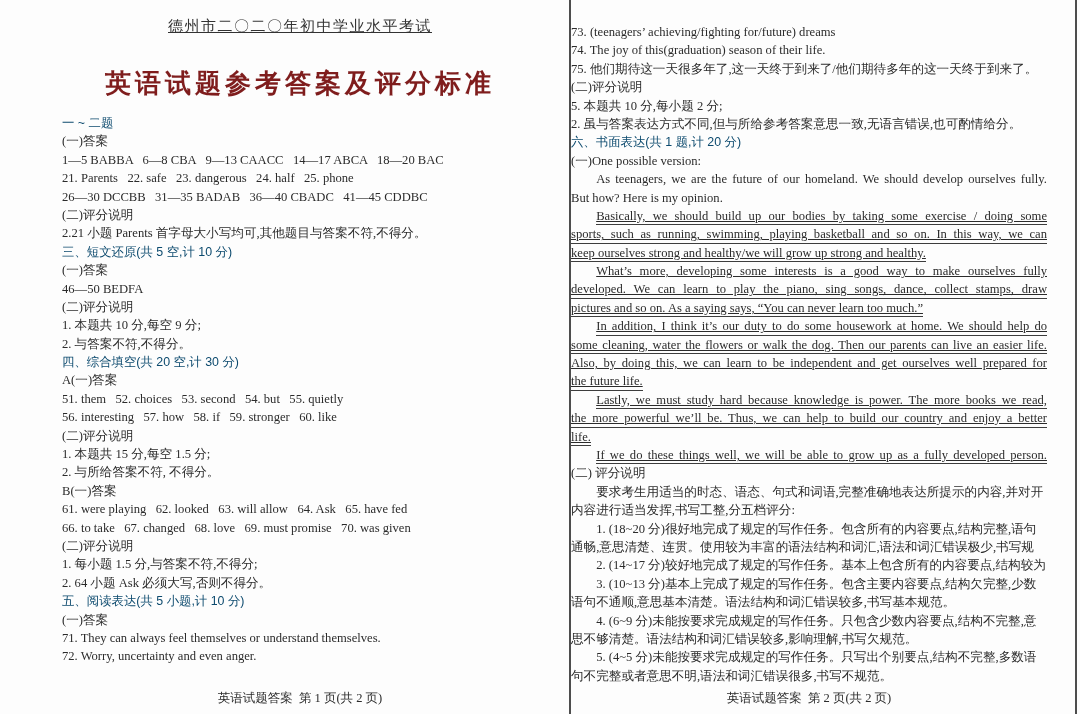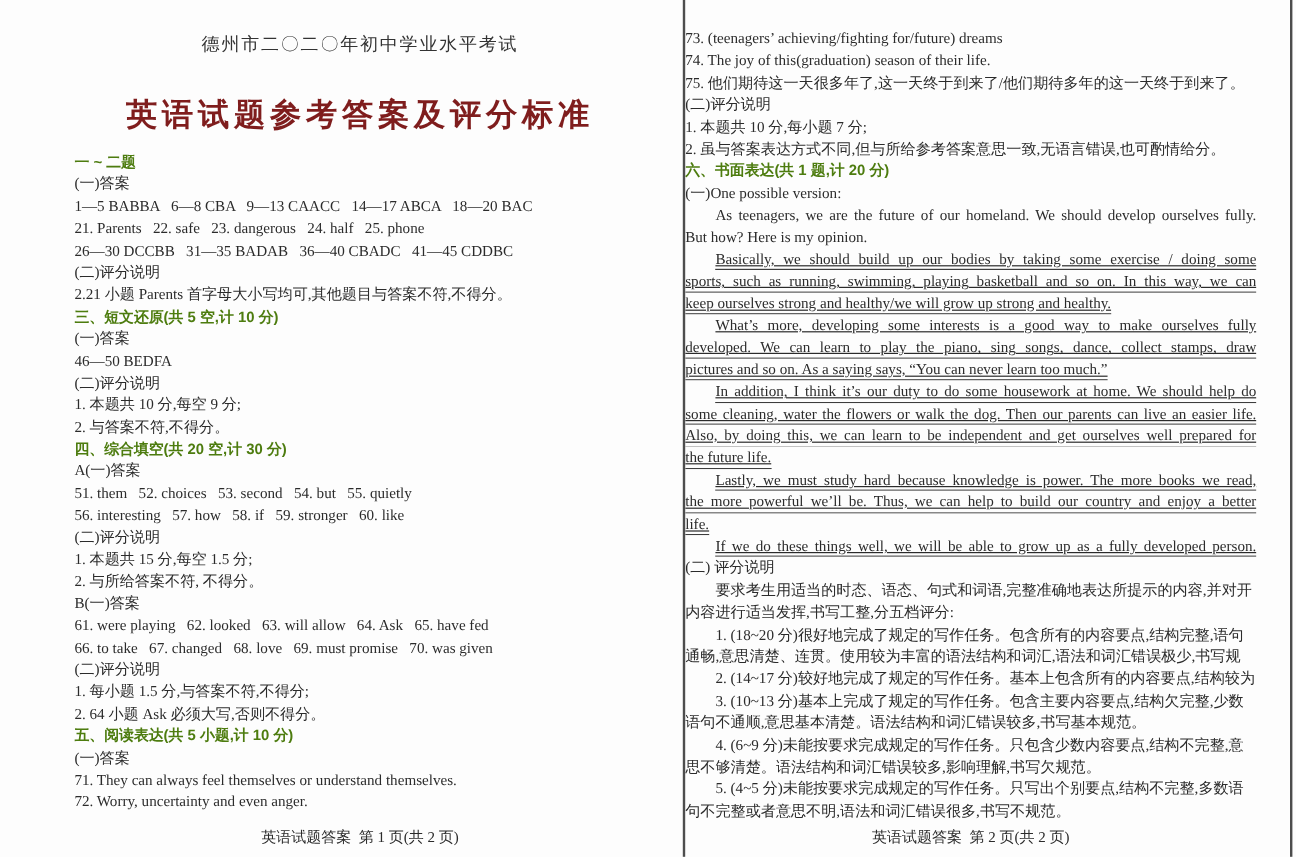--- a/index.html
+++ b/index.html
@@ -5,35 +5,35 @@
   html,body{margin:0;padding:0;}
   body{
     width:1080px;height:714px;position:relative;overflow:hidden;
     background:#fdfdfd;color:#2b2b2b;
     font-family:"Liberation Serif","DejaVu Serif",serif;
   }
   .page{position:absolute;top:0;height:714px;}
   #p1{left:62px;width:476px;}
   #p2{left:571px;width:476px;padding-top:9px;box-sizing:border-box;}
   .hdr1{
-    margin-top:28px;height:20px;line-height:20px;text-align:center;
-    font-size:15px;letter-spacing:1.5px;color:#333;
+    margin-top:16px;height:20px;line-height:20px;text-align:center;
+    font-size:15px;letter-spacing:1.5px;color:#333;text-decoration:underline;
   }
   .doc-title{
     margin-top:30px;height:34px;line-height:34px;text-align:center;
     font-size:26px;font-weight:bold;letter-spacing:4px;color:#7f1d1d;
     font-family:"Liberation Sans","DejaVu Sans",sans-serif;
   }
   .lines{margin-top:14px;}
   .ln{
     height:18.4px;line-height:18.4px;font-size:12.6px;
     white-space:pre-wrap;overflow:hidden;
   }
   .ln.b{
-    font-weight:bold;color:#4d7c0f;
+    font-weight:normal;color:#0c4a6e;
     font-family:"Liberation Sans","DejaVu Sans",sans-serif;
     font-size:12.4px;
   }
   .ln.ind{text-indent:2em;}
   .ln.fill{text-align:justify;text-align-last:justify;}
   .u{border-bottom:1px solid #3d3d3d;padding-bottom:1.5px;text-decoration:underline;}
   .footer{
     position:absolute;top:690px;left:0;width:100%;text-align:center;
     font-size:12.5px;color:#2b2b2b;white-space:pre-wrap;
   }
@@ -81,21 +81,21 @@
     </div>
   <div class="footer">英语试题答案  第 1 页(共 2 页)</div>
 </div>
 
 <div class="page" id="p2">
   <div class="lines" id="p2-lines">
       <div class="ln"><span>73. (teenagers’ achieving/fighting for/future) dreams</span></div>
       <div class="ln"><span>74. The joy of this(graduation) season of their life.</span></div>
       <div class="ln"><span>75. 他们期待这一天很多年了,这一天终于到来了/他们期待多年的这一天终于到来了。</span></div>
       <div class="ln"><span>(二)评分说明</span></div>
-      <div class="ln"><span>1. 本题共 10 分,每小题 7 分;</span></div>
+      <div class="ln"><span>5. 本题共 10 分,每小题 2 分;</span></div>
       <div class="ln"><span>2. 虽与答案表达方式不同,但与所给参考答案意思一致,无语言错误,也可酌情给分。</span></div>
       <div class="ln b"><span>六、书面表达(共 1 题,计 20 分)</span></div>
       <div class="ln"><span>(一)One possible version:</span></div>
       <div class="ln ind fill"><span>As teenagers, we are the future of our homeland. We should develop ourselves fully.</span></div>
       <div class="ln"><span>But how? Here is my opinion.</span></div>
       <div class="ln ind fill"><span class="u">Basically, we should build up our bodies by taking some exercise / doing some</span></div>
       <div class="ln fill"><span class="u">sports, such as running, swimming, playing basketball and so on. In this way, we can</span></div>
       <div class="ln"><span class="u">keep ourselves strong and healthy/we will grow up strong and healthy.</span></div>
       <div class="ln ind fill"><span class="u">What’s more, developing some interests is a good way to make ourselves fully</span></div>
       <div class="ln fill"><span class="u">developed. We can learn to play the piano, sing songs, dance, collect stamps, draw</span></div>

